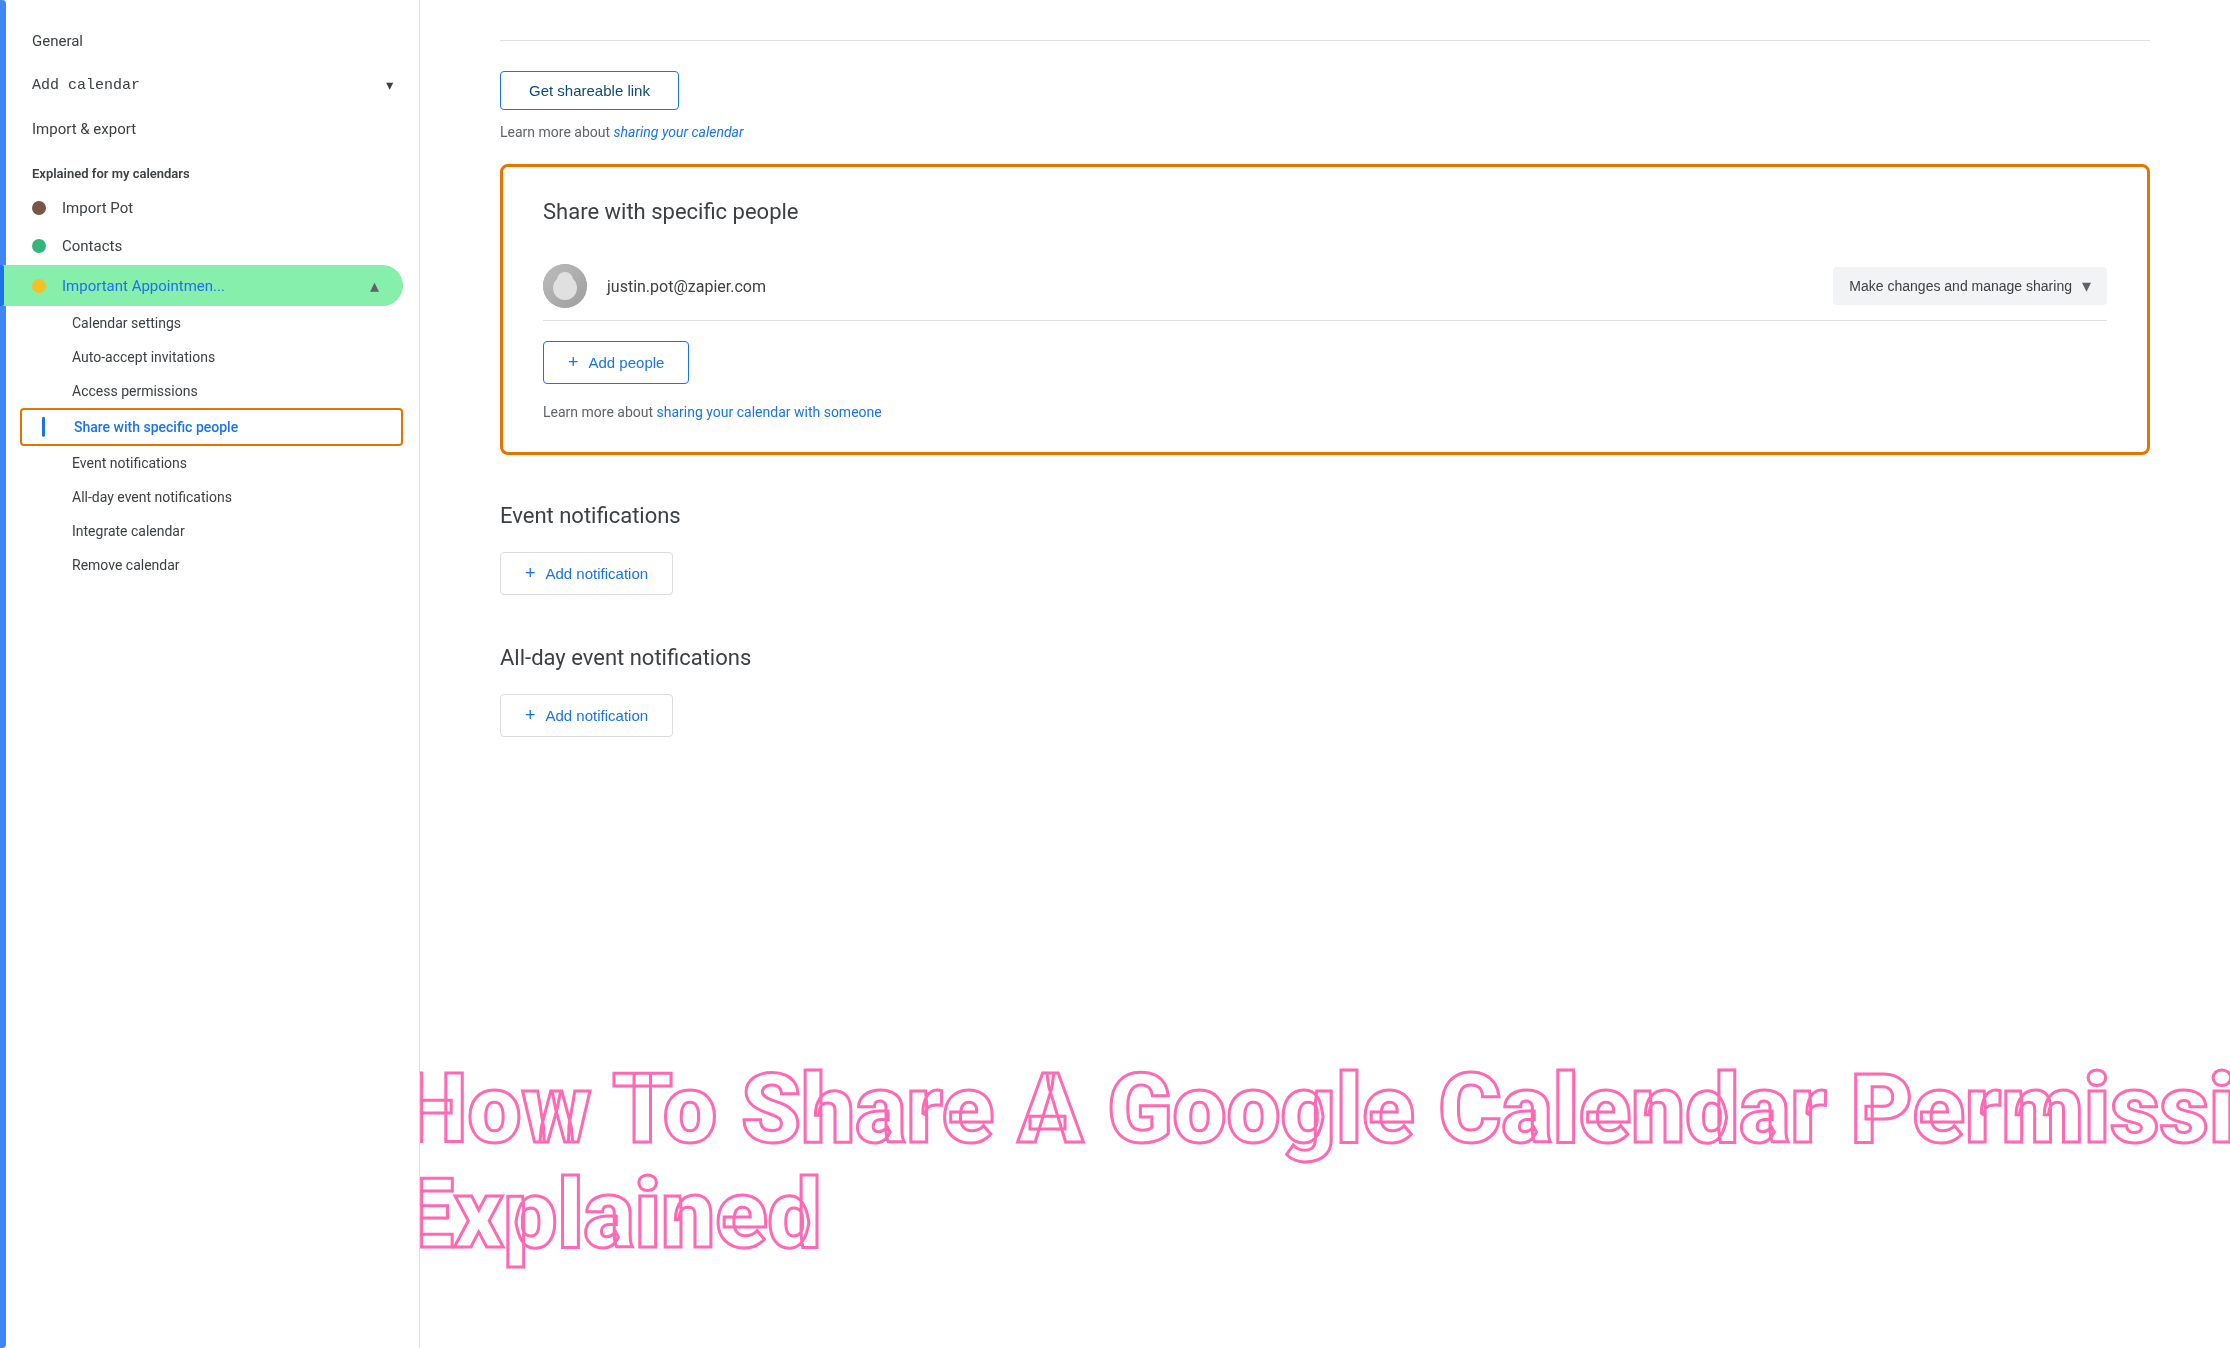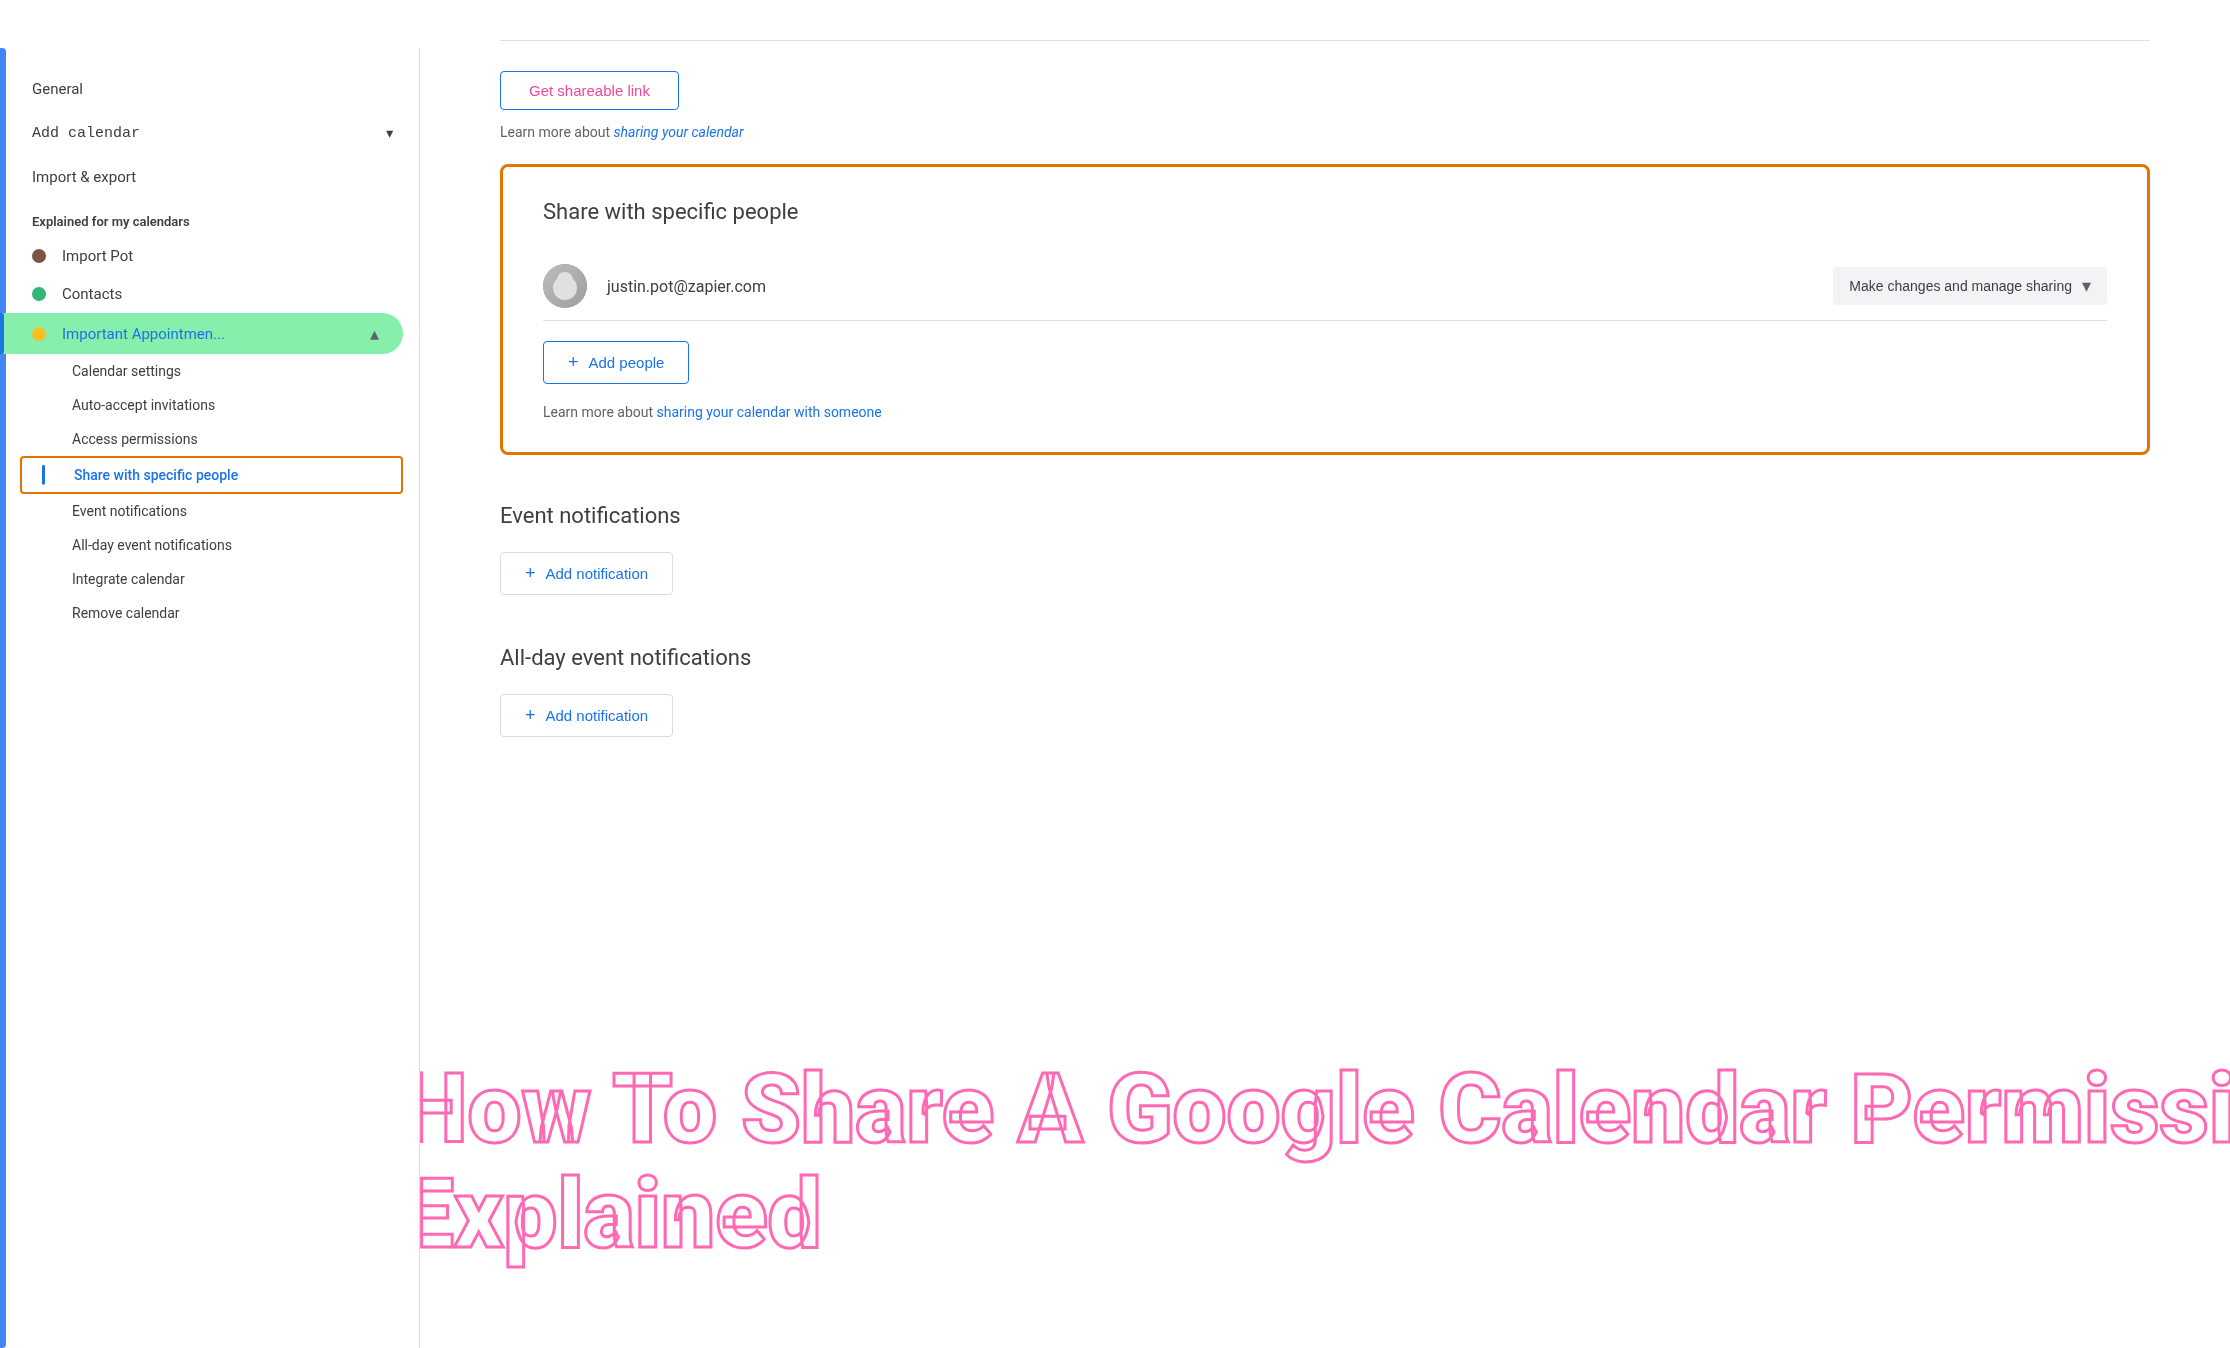--- a/index.html
+++ b/index.html
@@ -21,21 +21,20 @@
 
     
     .sidebar {
       width: 420px;
       min-width: 420px;
       padding: 20px 0;
       border-right: 1px solid #e0e0e0;
       overflow-y: auto;
       background: #fff;
       position: relative;
-      margin-top: 48px;
     }
 
     .sidebar-left-accent {
       position: absolute;
       left: 0;
       top: 0;
       width: 6px;
       height: 100%;
       background: #4285f4;
       border-radius: 0 4px 4px 0;
@@ -182,21 +181,21 @@
     .shareable-link-section {
       margin-bottom: 24px;
     }
 
     .shareable-link-btn {
       display: inline-flex;
       align-items: center;
       padding: 10px 28px;
       border: 1px solid #1a73e8;
       border-radius: 4px;
-      color: #ec4899;
+      color: #0c4a6e;
       font-size: 15px;
       font-weight: 500;
       cursor: pointer;
       background: #fff;
       margin-bottom: 14px;
     }
 
     .learn-more-text {
       font-size: 14px;
       color: #5f6368;

